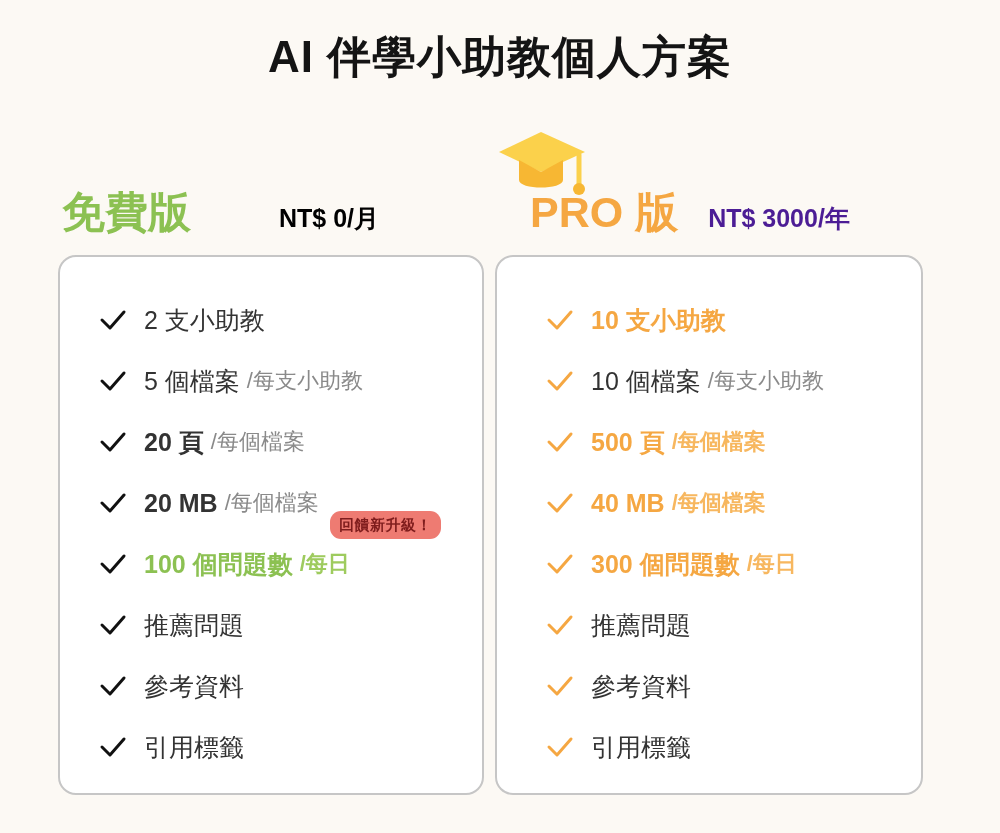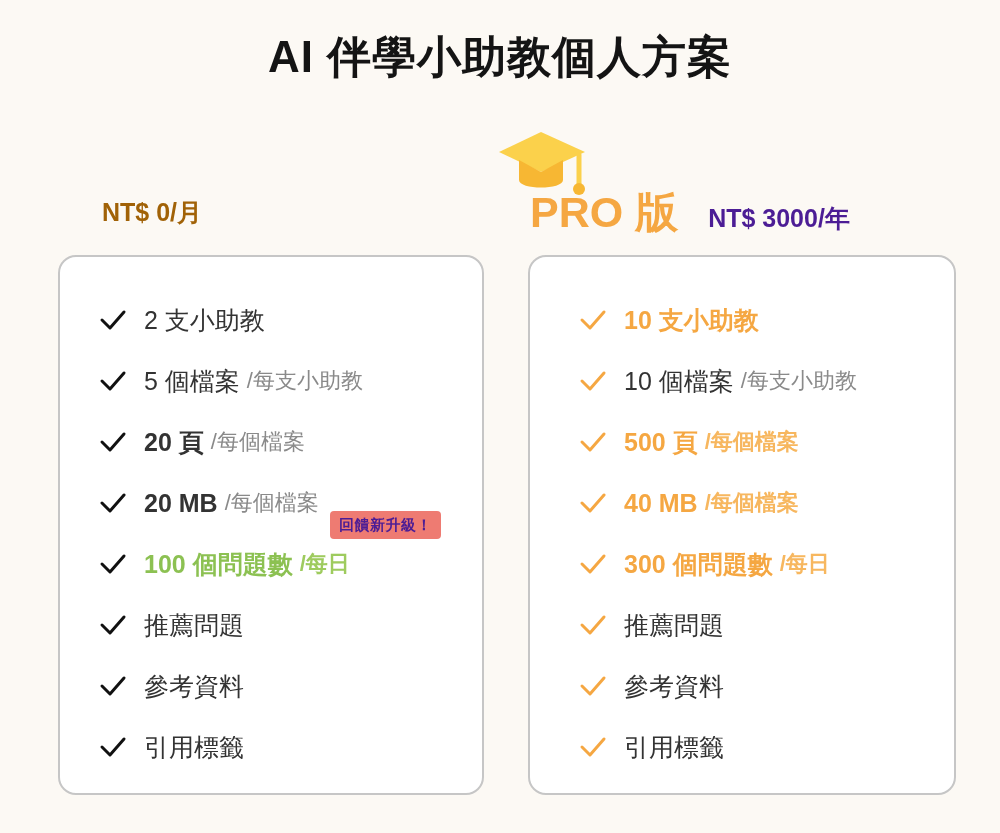--- a/index.html
+++ b/index.html
@@ -29,39 +29,39 @@
     font-size:43px; font-weight:bold; line-height:52px;
     white-space:nowrap;
   }
   .plan-name.green{ color:#8CC152; }
   .plan-name.orange{ color:#F5A742; }
 
   .plan-price{
     font-size:25px; font-weight:bold; line-height:52px;
     white-space:nowrap;
   }
-  .plan-price.green{ color:#a16207; margin-left:40px; }
+  .plan-price.green{ color:#000000; margin-left:88px; }
   .plan-price.orange{ color:#4c1d95; margin-left:30px; }
 
   
   .cap-icon{
     position:absolute; left:497px; top:128px;
     width:92px; height:72px;
   }
 
   
   .card{
     position:absolute;
     background:#FFFFFF;
     border:2px solid #C6C6C6;
     border-radius:18px;
     top:255px; height:540px;
   }
   .card.free{ left:58px; width:426px; }
-  .card.pro { left:528px; width:428px;text-decoration:underline; }
+  .card.pro { left:495px; width:428px;text-decoration:underline; }
 
   
   .features{
     position:absolute; top:32px; left:0; width:100%;
   }
   .feature{
     display:flex; align-items:center;
     height:61px; padding-left:38px;
     position:relative;
   }
@@ -88,24 +88,24 @@
     margin-left:7px; font-weight:normal;
   }
   .feat-sub.green{ color:#9ECB5E; font-weight:bold; }
   .feat-sub.orange{ color:#F7B75F; font-weight:bold; }
 
   
   .badge{
     position:absolute;
     left:270px; top:-22px;
     background:#EE7B72;
-    color:#4c1d95;
+    color:#7f1d1d;
     font-size:15px; font-weight:bold;
     padding:5px 9px 6px 9px;
-    border-radius:4px;
+    border-radius:11px;
     line-height:17px;
     white-space:nowrap;
     letter-spacing:0.5px;
   }
 </style>
 </head>
 <body>
 
 <div class="page">
 
@@ -114,20 +114,21 @@
   <div class="cap-icon">
     <svg viewBox="0 0 92 72" width="92" height="72" aria-hidden="true">
       <path d="M44 4 L88 24 L44 44 L2 24 Z" fill="#FBD14B"></path>
       <path d="M22 32 L22 52 C22 62 66 62 66 52 L66 32 L44 44 Z" fill="#F7B733"></path>
       <path d="M82 27 L82 58" stroke="#FBD14B" stroke-width="5" stroke-linecap="round" fill="none"></path>
       <circle cx="82" cy="61" r="6" fill="#F7B733"></circle>
     </svg>
   </div>
 
   <div class="plan-head free">
+    <span class="plan-name green">免費版</span>
     <span class="plan-price green">NT$ 0/月</span>
   </div>
 
   <div class="plan-head pro">
     <span class="plan-name orange">PRO 版</span>
     <span class="plan-price orange">NT$ 3000/年</span>
   </div>
 
   <div class="card free">
     <div class="features">

